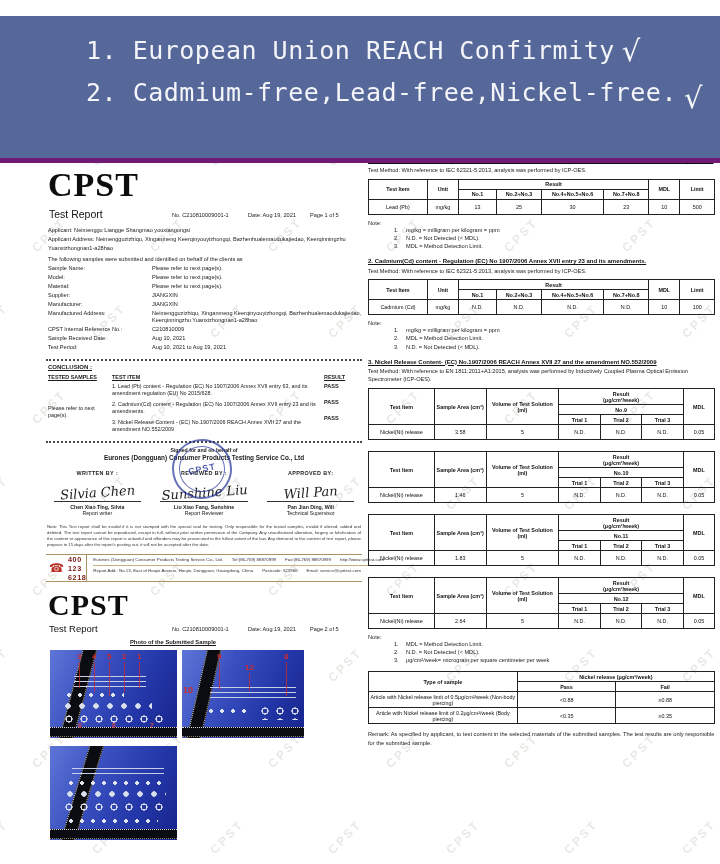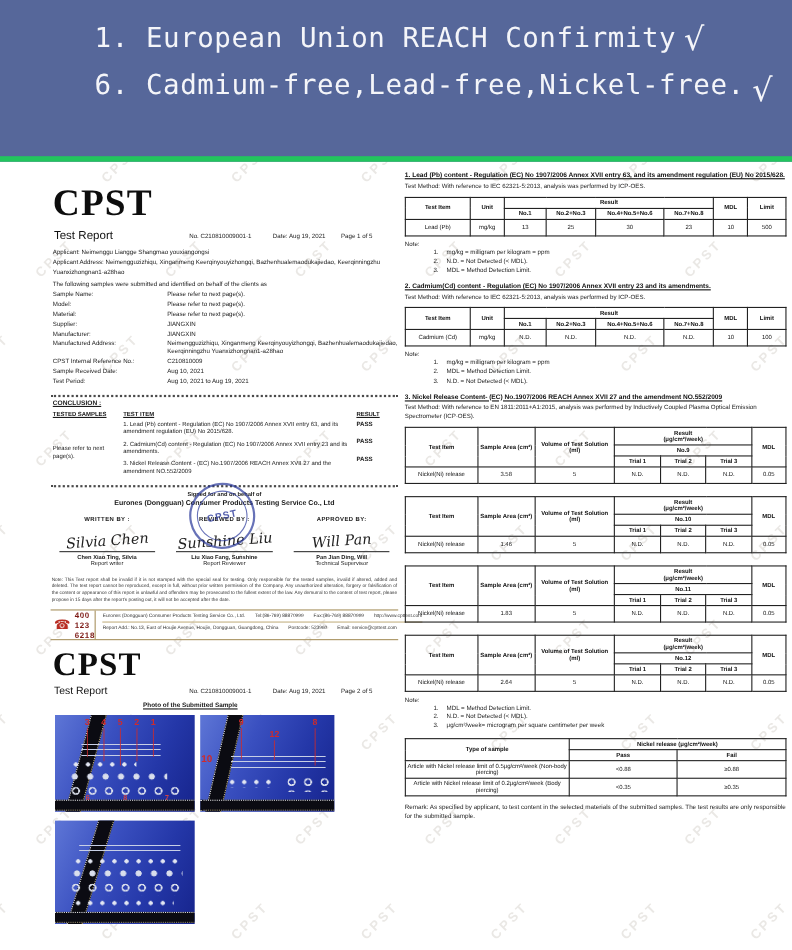--- a/index.html
+++ b/index.html
@@ -1,20 +1,20 @@
 <!DOCTYPE html>
 <html><head>
 <meta charset="utf-8">
 <style>
   html,body { margin:0; padding:0; }
   body { width:720px; height:864px; background:#ffffff; font-family:"Liberation Sans",sans-serif; position:relative; overflow:hidden; color:#1a1a1a; }
   .page { position:absolute; inset:0; }
 
   
-  .banner { position:absolute; top:0; left:0; width:720px; height:142px; background:#56679a; border-bottom:5px solid #22c55e; z-index:5; }
+  .banner { position:absolute; top:16px; left:0; width:720px; height:142px; background:#56679a; border-bottom:5px solid #701a75; z-index:5; }
   .banner-inner { padding:13px 0 0 86px; }
   .banner-line { font-family:"DejaVu Sans Mono",monospace; font-size:25px; line-height:41px; color:#f4f5f9; white-space:nowrap; letter-spacing:0.5px; }
   .check { font-family:"DejaVu Sans",sans-serif; font-size:29px; margin-left:7px; position:relative; top:2px; display:inline-block; }
   .check.low { top:7px; }
 
   
   .wm-layer { position:absolute; left:0; top:142px; width:720px; height:722px; overflow:hidden; z-index:0; }
   .wm { position:absolute; transform:rotate(-45deg); font-weight:bold; font-size:12px; letter-spacing:2.5px; color:rgba(122,110,96,0.16); white-space:nowrap; }
 
   
@@ -155,21 +155,21 @@
       <span class="wm" style="left: 206px; top: 688px;">CPST</span>
       <span class="wm" style="left: 324px; top: 688px;">CPST</span>
       <span class="wm" style="left: 442px; top: 688px;">CPST</span>
       <span class="wm" style="left: 560px; top: 688px;">CPST</span>
       <span class="wm" style="left: 678px; top: 688px;">CPST</span>
     </div>
 
   <div class="banner">
     <div class="banner-inner">
       <div class="banner-line"><span>1. European Union REACH Confirmity</span><span class="check">√</span></div>
-      <div class="banner-line"><span>6. Cadmium-free,Lead-free,Nickel-free.</span><span class="check low">√</span></div>
+      <div class="banner-line"><span>2. Cadmium-free,Lead-free,Nickel-free.</span><span class="check low">√</span></div>
     </div>
   </div>
 
   <div class="doc r1">
     <div class="logo">CPST</div>
     <div class="rep-title" style="top:50px;left:7px;font-size:10.5px;">Test Report</div>
     <div class="meta" style="top:54px;left:130px;">No. C210810009001-1</div>
     <div class="meta" style="top:54px;left:206px;">Date: Aug 19, 2021</div>
     <div class="meta" style="top:54px;left:268px;">Page 1 of 5</div>
 

